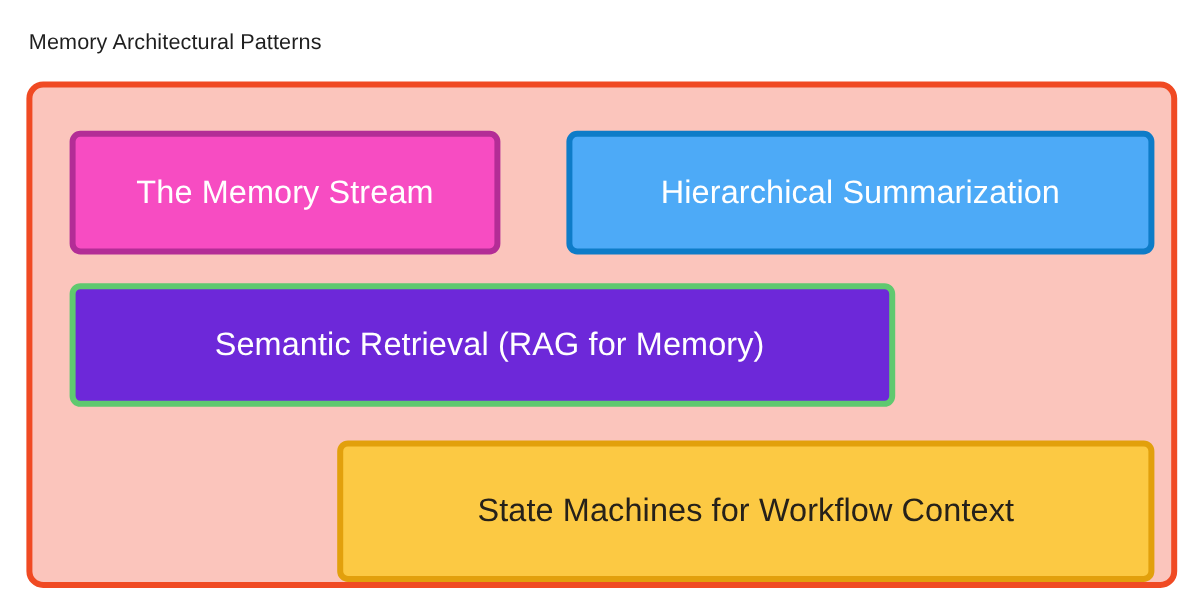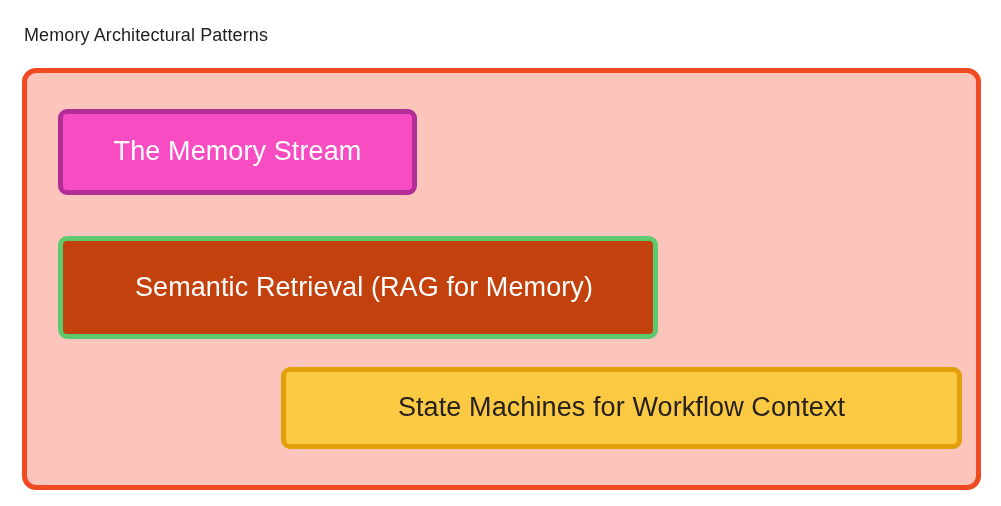--- a/index.html
+++ b/index.html
@@ -56,21 +56,21 @@
     letter-spacing: 0.1px;
     white-space: nowrap;
     text-align: center;
   }
 
   
   #node-memory-stream {
     left: 31px;
     top: 36px;
     width: 359px;
-    height: 86px;
+    height: 103px;
     background: #f74cc2;
     border-color: #b32d96;
     color: #ffffff;
     text-align: center;
   }
 
   
   #node-hierarchical-summarization {
     left: 445px;
     top: 36px;
@@ -78,50 +78,53 @@
     height: 103px;
     background: #4daaf7;
     border-color: #0e7cc8;
     color: #ffffff;
   }
 
   
   #node-semantic-retrieval {
     left: 31px;
     top: 163px;
-    width: 600px;
+    width: 688px;
     height: 103px;
-    background: #c2410c;
+    background: #6d28d9;
     border-color: #5fc96f;
     color: #ffffff;
     padding-left: 12px;
   }
 
   
   #node-state-machines {
     left: 254px;
     top: 294px;
     width: 681px;
-    height: 82px;
+    height: 118px;
     background: #fcc943;
     border-color: #e2a00c;
     color: #26211a;
   }
 </style>
 </head>
 <body>
 
 <div id="page-title">Memory Architectural Patterns</div>
 
 <div id="pattern-container">
 
   <div class="pattern-node" id="node-memory-stream">
     <span>The Memory Stream</span>
   </div>
 
+  <div class="pattern-node" id="node-hierarchical-summarization">
+    <span>Hierarchical Summarization</span>
+  </div>
 
   <div class="pattern-node" id="node-semantic-retrieval">
     <span>Semantic Retrieval (RAG for Memory)</span>
   </div>
 
   <div class="pattern-node" id="node-state-machines">
     <span>State Machines for Workflow Context</span>
   </div>
 
 </div>

